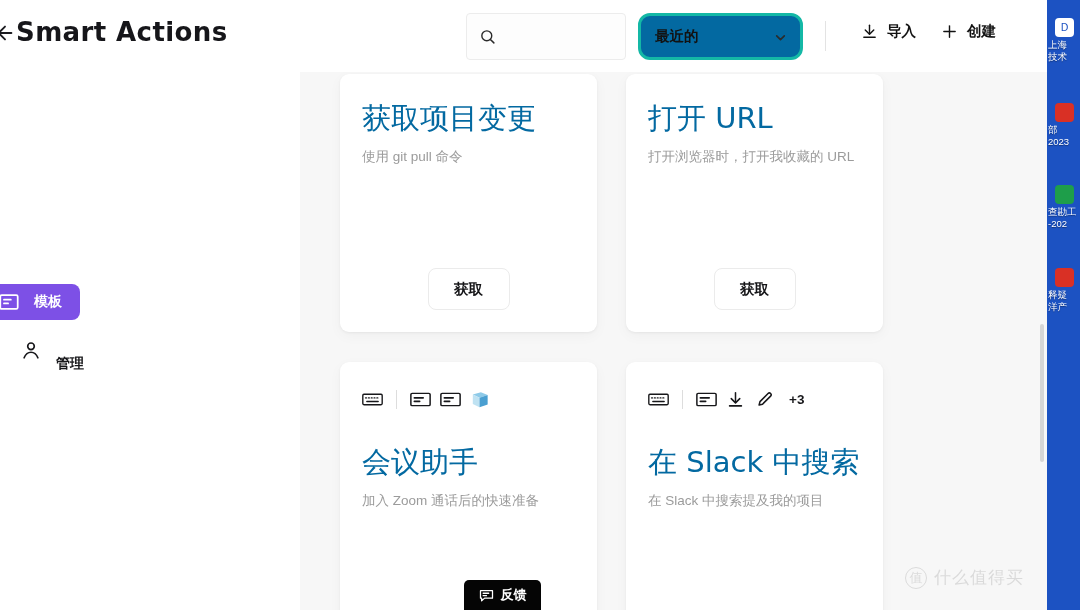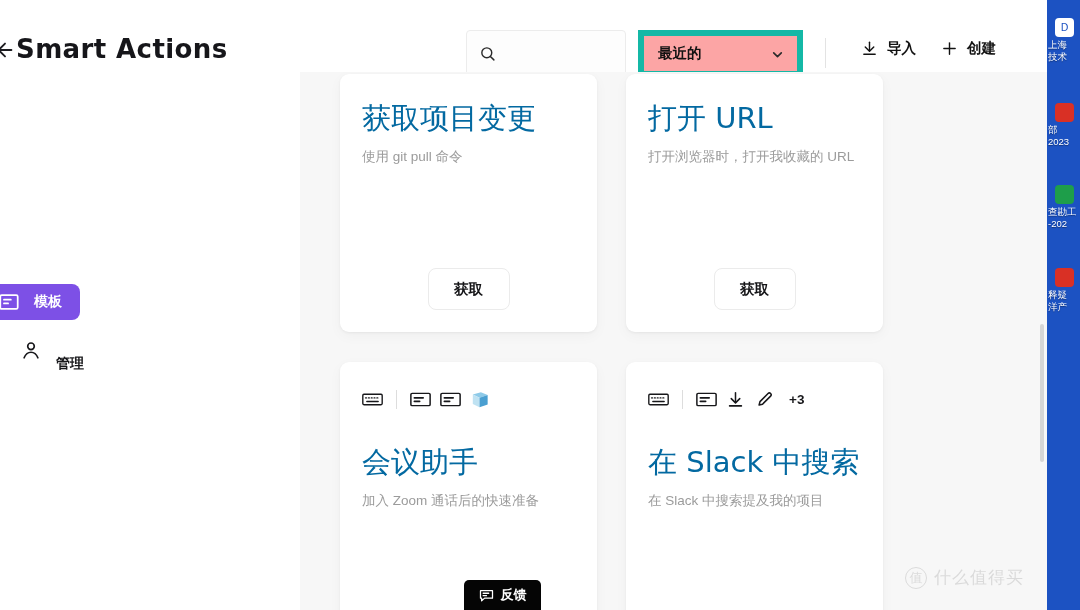--- a/index.html
+++ b/index.html
@@ -14,21 +14,21 @@
   
   .app-window {
     position: absolute; left: 0; top: 0;
     width: 1047px; height: 610px;
     background: #ffffff;
     overflow: hidden;
   }
 
   
   .header {
-    position: absolute; left: 0; top: 17px;
+    position: absolute; left: 0; top: 0;
     width: 1047px; height: 72px;
     background: #ffffff;
     display: flex; align-items: center;
   }
   .back-arrow {
     position: absolute; left: -6px; top: 22px;
     width: 22px; height: 22px;
     color: #1b1b1f;
     display: flex; align-items: center; justify-content: center;
   }
@@ -55,23 +55,23 @@
     font-size: 13.5px; color: #3a3a3a;
     font-family: "Liberation Sans", sans-serif;
     width: 108px; height: 100%;
   }
   .search-input::placeholder { color: #b3b3b3; }
   .search-icon { width: 17px; height: 17px; color: #2a2a2a; flex: 0 0 auto; }
 
   .sort-select {
     position: absolute; left: 638px; top: 13px;
     width: 165px; height: 47px;
-    background: #fca5a5;
-    border: 6px solid #14b8a6;
-    border-radius: 0;
+    background: #0369a1;
+    border: 3px solid #14b8a6;
+    border-radius: 12px;
     display: flex; align-items: center; justify-content: space-between;
     padding: 0 13px 0 14px;
     cursor: pointer;
   }
   .sort-select-label { font-size: 14.5px; font-weight: 700; color: #121212; }
   .chev { width: 13px; height: 13px; color: #2b2b2b; }
 
   .hdr-divider {
     position: absolute; left: 825px; top: 21px;
     width: 1px; height: 30px; background: #e3e3e3;

